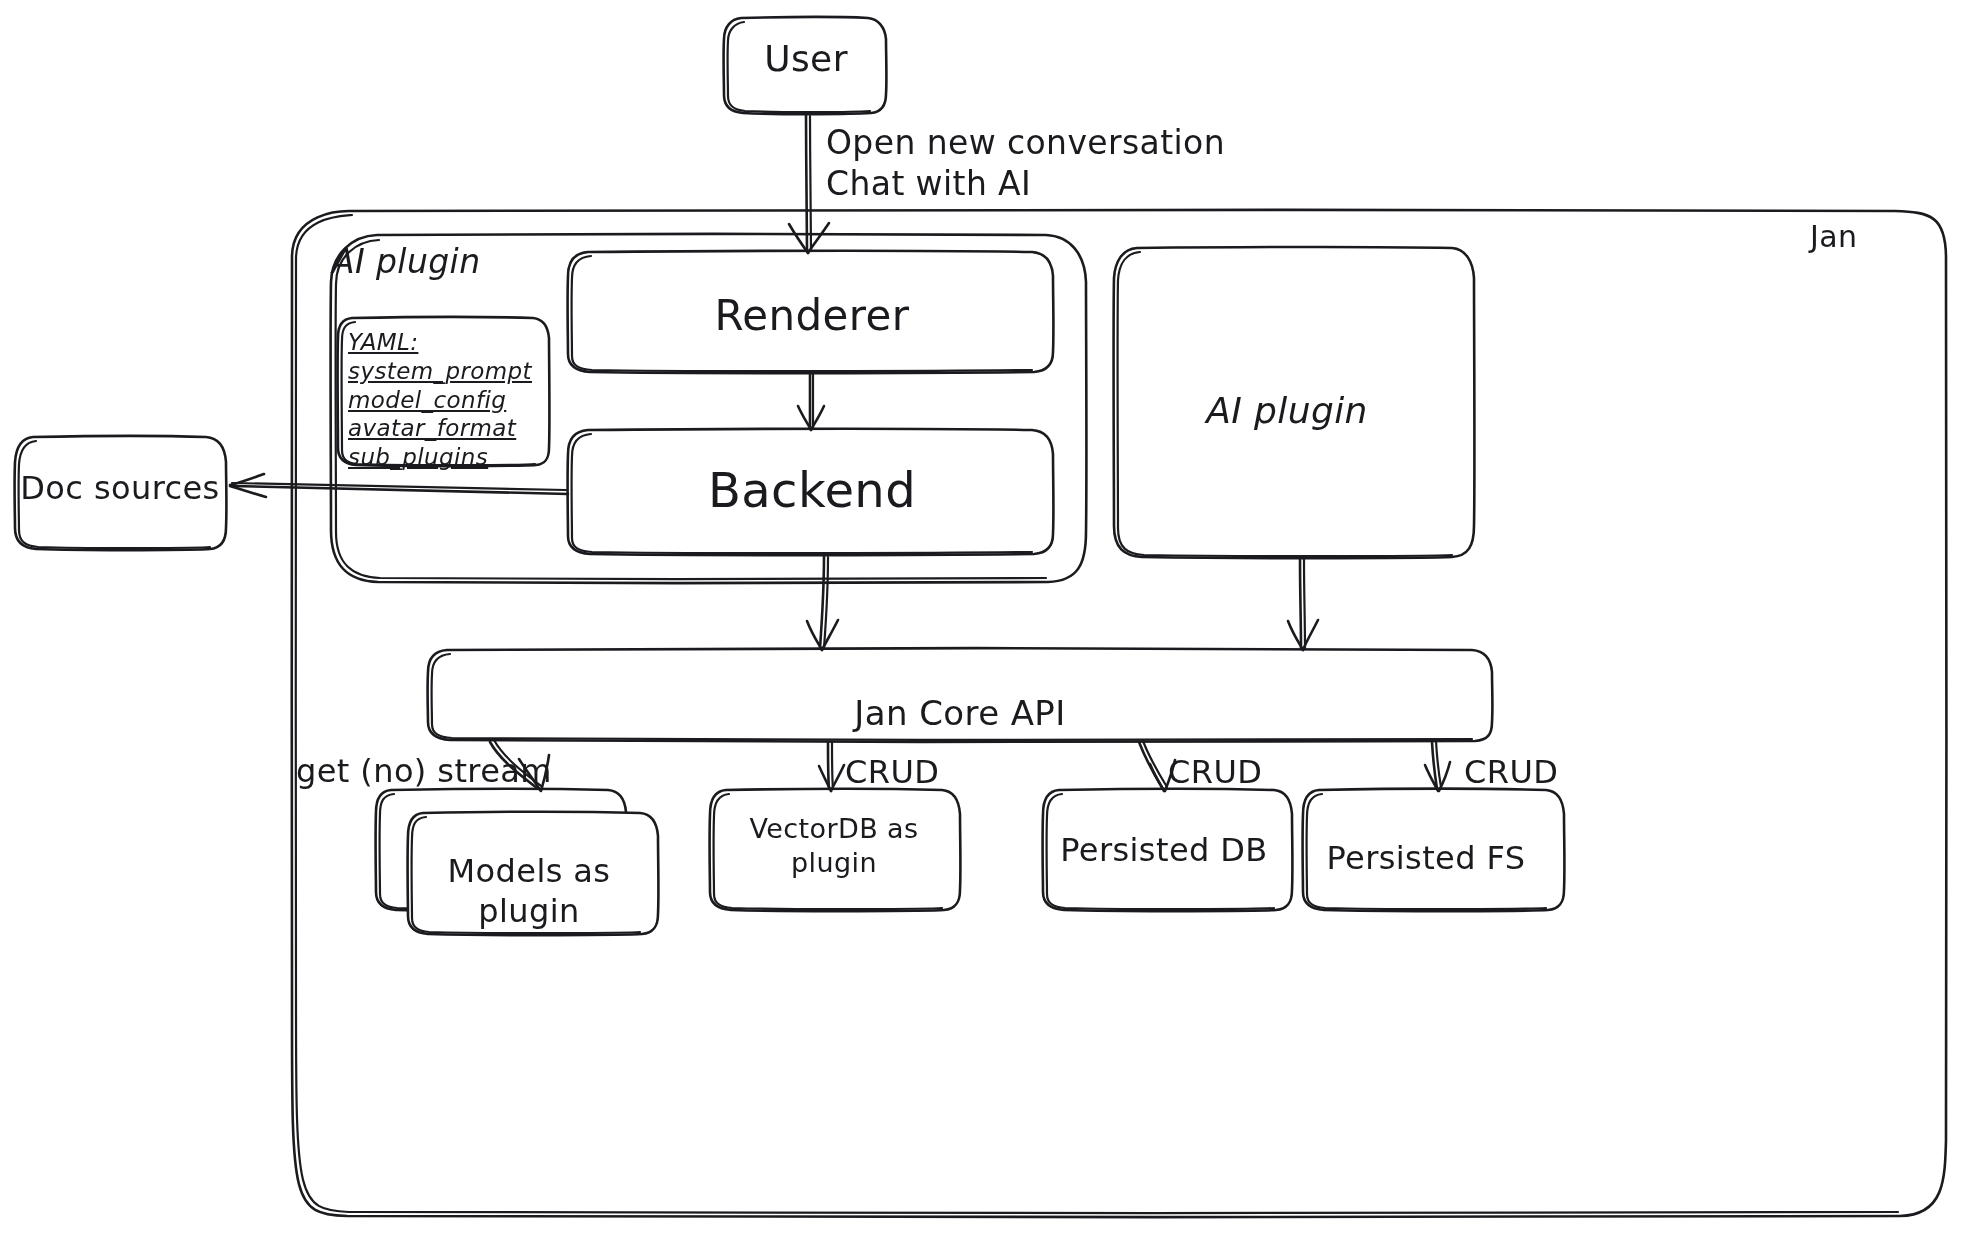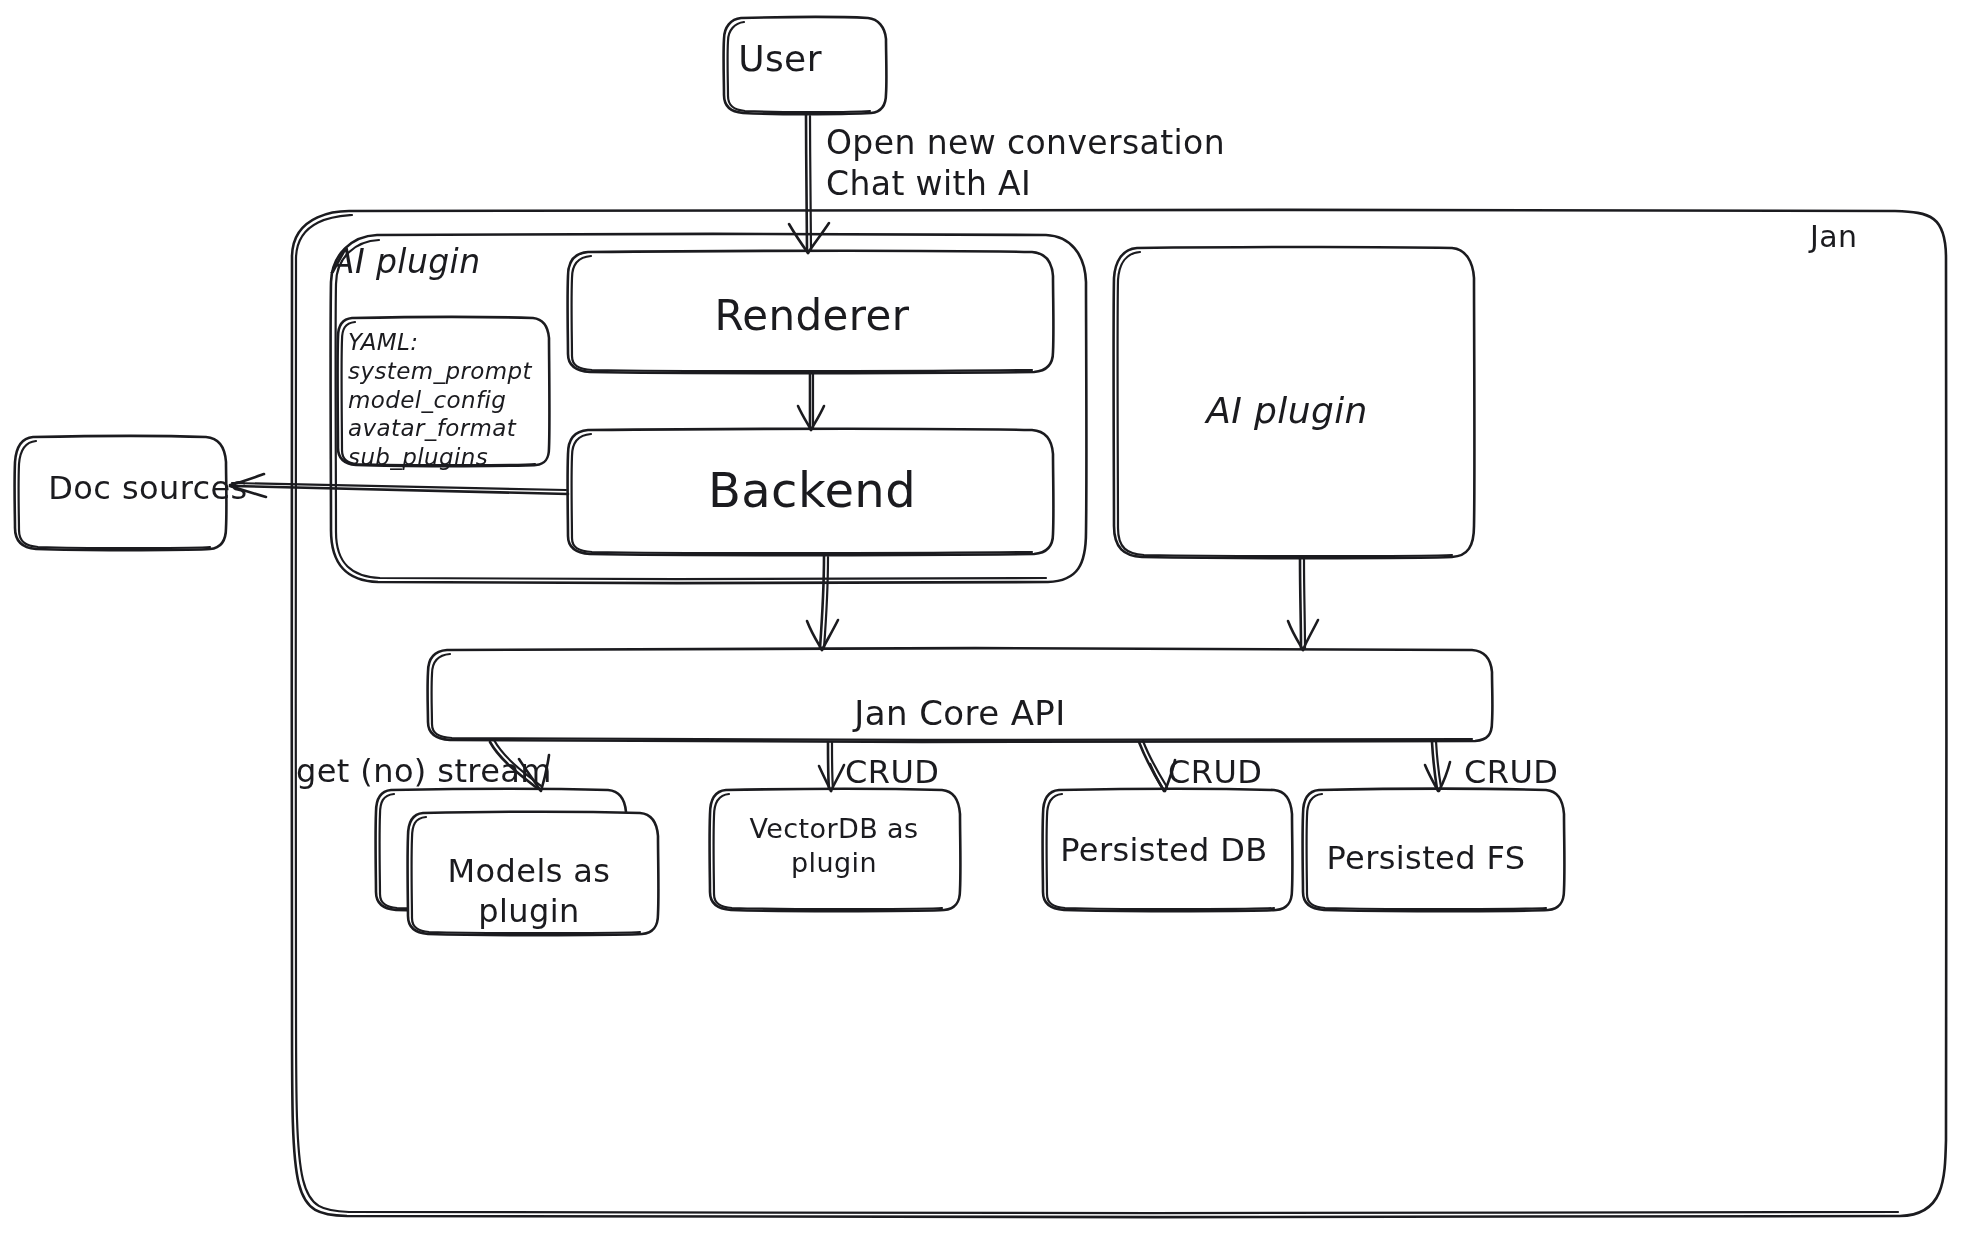--- a/index.html
+++ b/index.html
@@ -27,29 +27,29 @@
   .node-label {
     position: absolute;
     color: #1b1b1f;
     font-family: "DejaVu Sans", sans-serif;
     line-height: 1.25;
     white-space: pre;
     text-align: center;
     pointer-events: none;
     letter-spacing: 0.4px;
   }
-  .lbl-user      { left: 701px;  top: 36px;   width: 158px; font-size: 36px; }
+  .lbl-user      { left: 727px;  top: 36px;   width: 158px; font-size: 36px; }
   .lbl-edge-user { left: 826px;  top: 122px;  width: 400px; font-size: 33px; text-align: left; }
   .lbl-jan       { left: 1810px; top: 218px;  width: 120px; font-size: 30px; text-align: left; }
   .lbl-aiplugin-group { left: 332px; top: 241px; width: 280px; font-size: 33px; text-align: left; font-style: italic; }
   .lbl-renderer  { left: 570px;  top: 290px;  width: 484px; font-size: 42px; }
   .lbl-backend   { left: 570px;  top: 460px;  width: 484px; font-size: 48px; }
   .lbl-aiplugin-right { left: 1118px; top: 388px; width: 338px; font-size: 36px; font-style: italic; }
-  .lbl-yaml      { left: 348px;  top: 328px;  width: 200px; font-size: 23px; text-align: left; font-style: italic; }
-  .lbl-docsources{ left: 20px;   top: 468px;  width: 200px; font-size: 32px; padding-left: 28px; }
+  .lbl-yaml      { left: 348px;  top: 328px;  width: 200px; font-size: 23px; text-align: left; font-style: italic; text-decoration: underline; }
+  .lbl-docsources{ left: 20px;   top: 468px;  width: 200px; font-size: 32px; }
   .lbl-jancore   { left: 430px;  top: 668px;  width: 1060px; font-size: 34px; margin-top: 24px; }
   .lbl-getstream { left: 290px;  top: 751px;  width: 280px; font-size: 32px; text-align: left; padding-left: 6px; }
   .lbl-crud1     { left: 845px;  top: 752px;  width: 120px; font-size: 32px; text-align: left; }
   .lbl-crud2     { left: 1168px; top: 752px;  width: 120px; font-size: 32px; text-align: left; }
   .lbl-crud3     { left: 1464px; top: 752px;  width: 120px; font-size: 32px; text-align: left; }
   .lbl-models    { left: 412px;  top: 827px;  width: 234px; font-size: 32px; margin-top: 24px; }
   .lbl-vectordb  { left: 712px;  top: 812px;  width: 244px; font-size: 27px; }
   .lbl-persistdb { left: 1046px; top: 830px;  width: 236px; font-size: 32px; }
   .lbl-persistfs { left: 1306px; top: 830px;  width: 240px; font-size: 32px; margin-top: 8px; }
   .hit {

